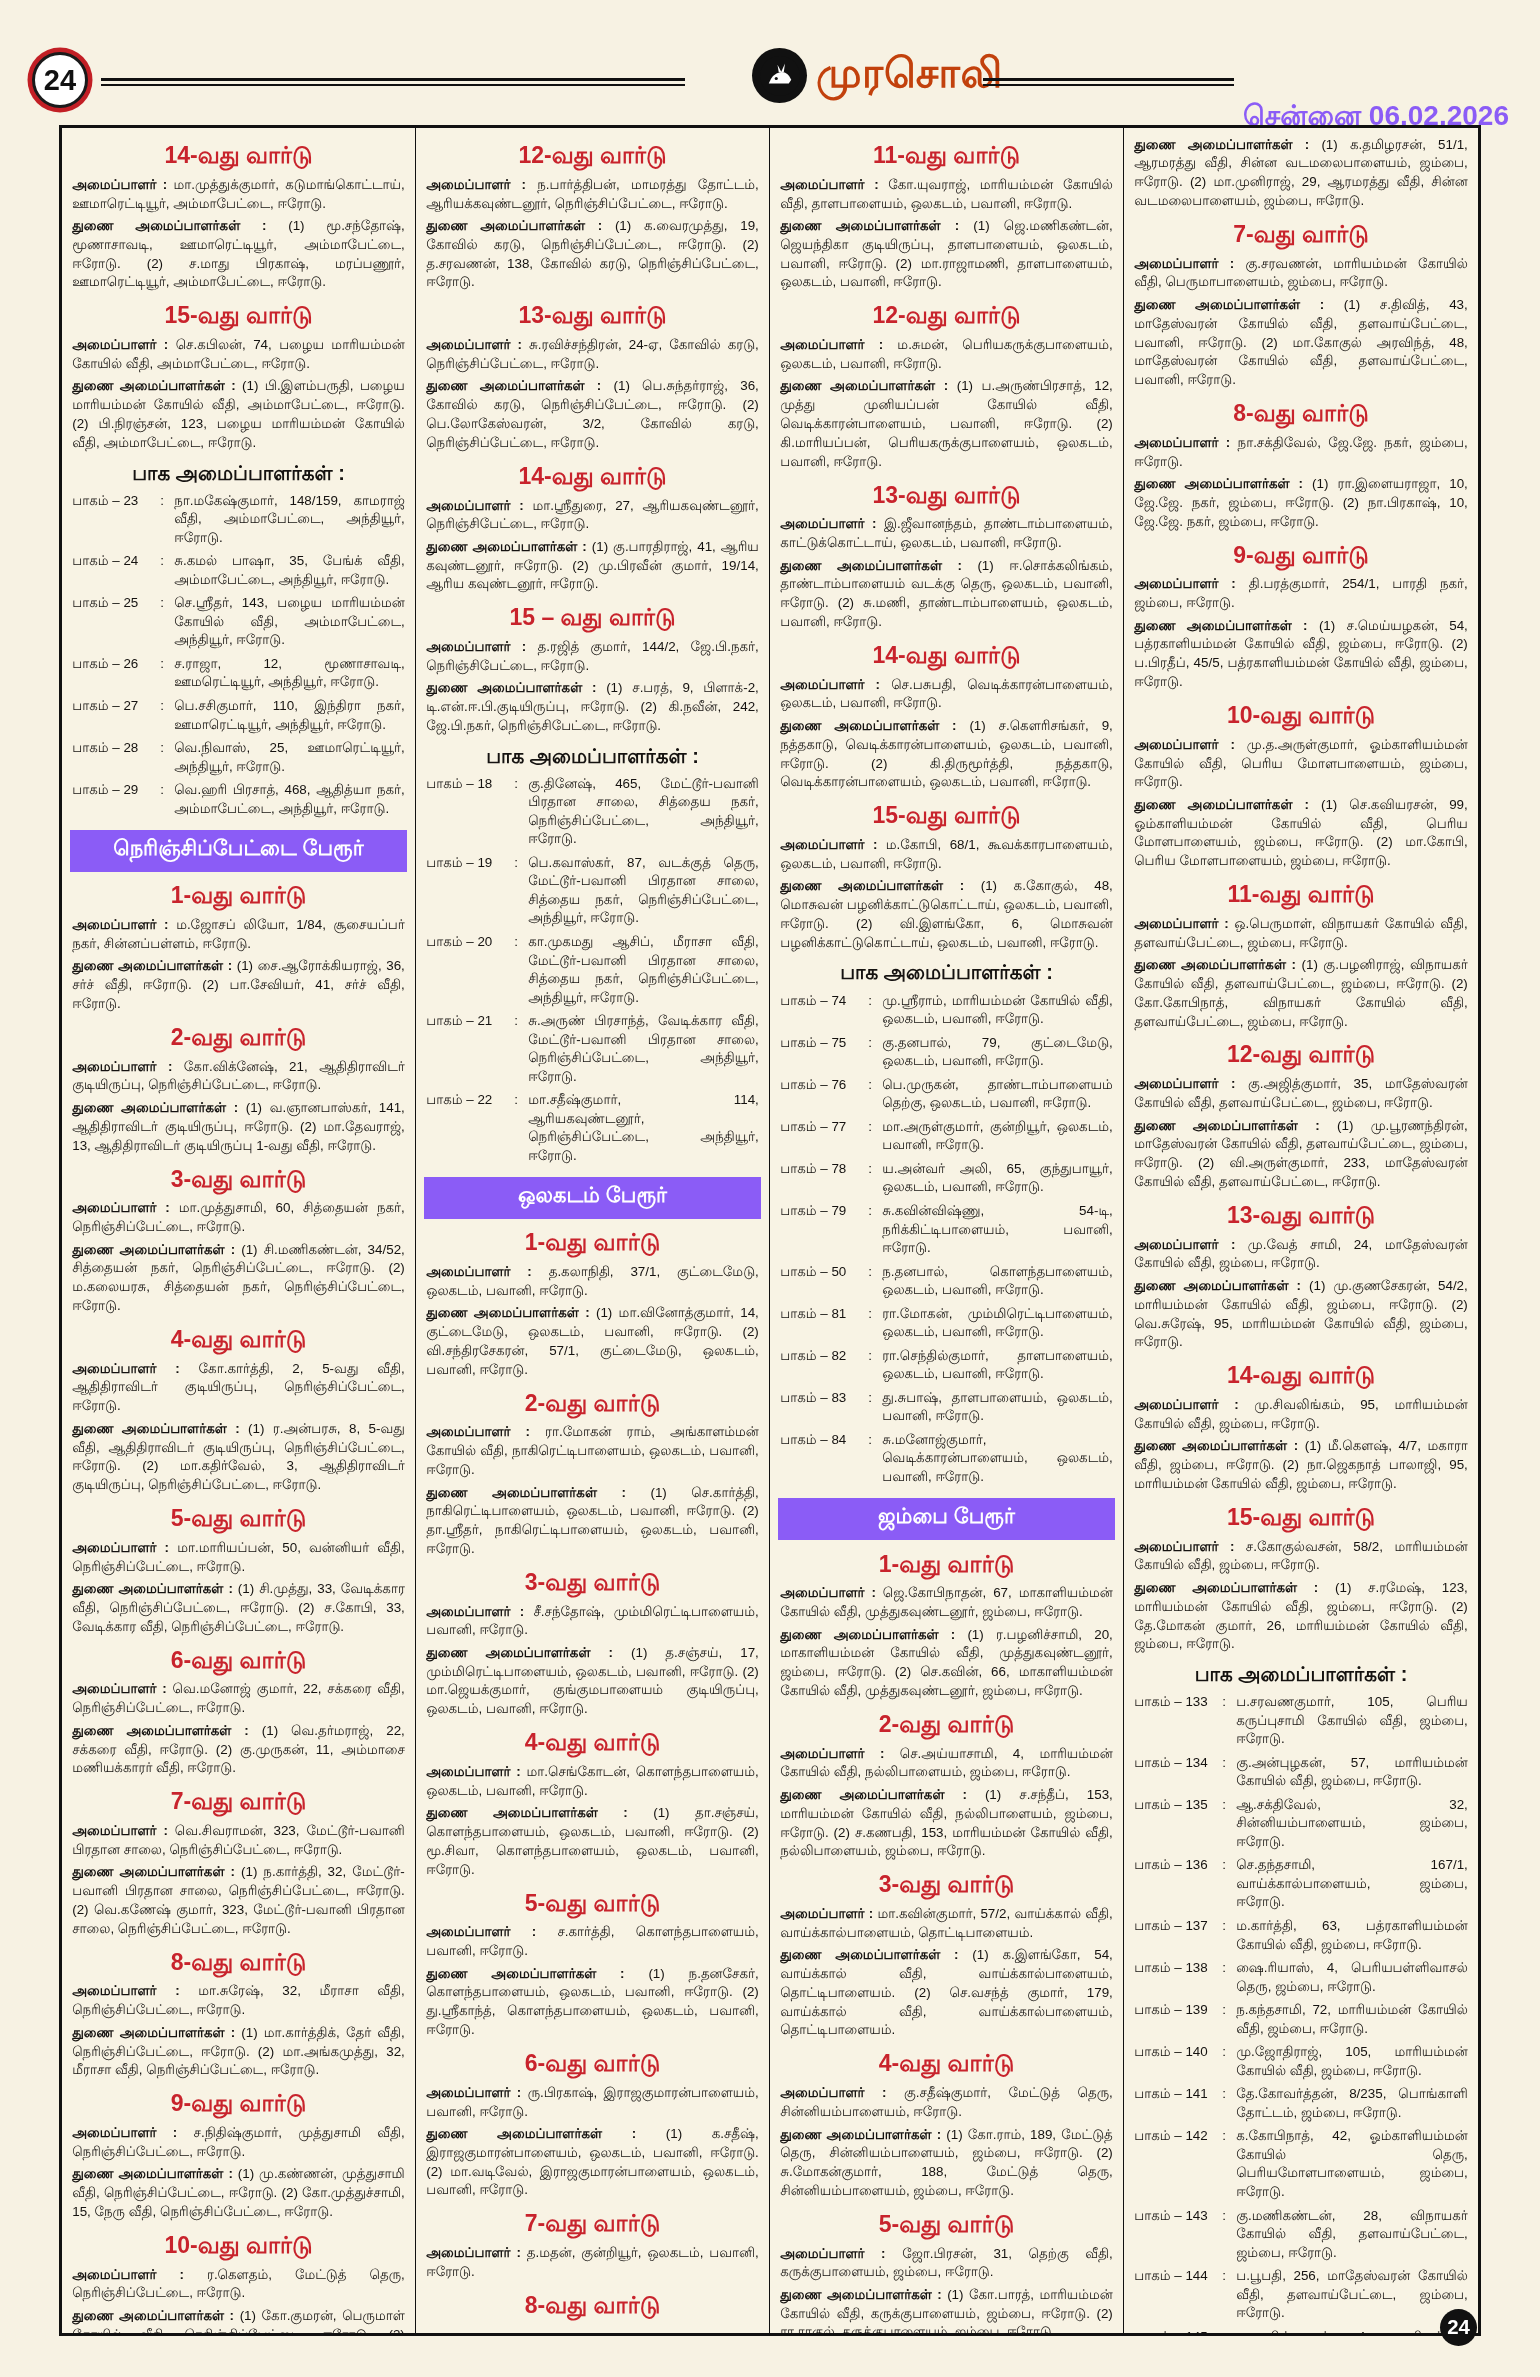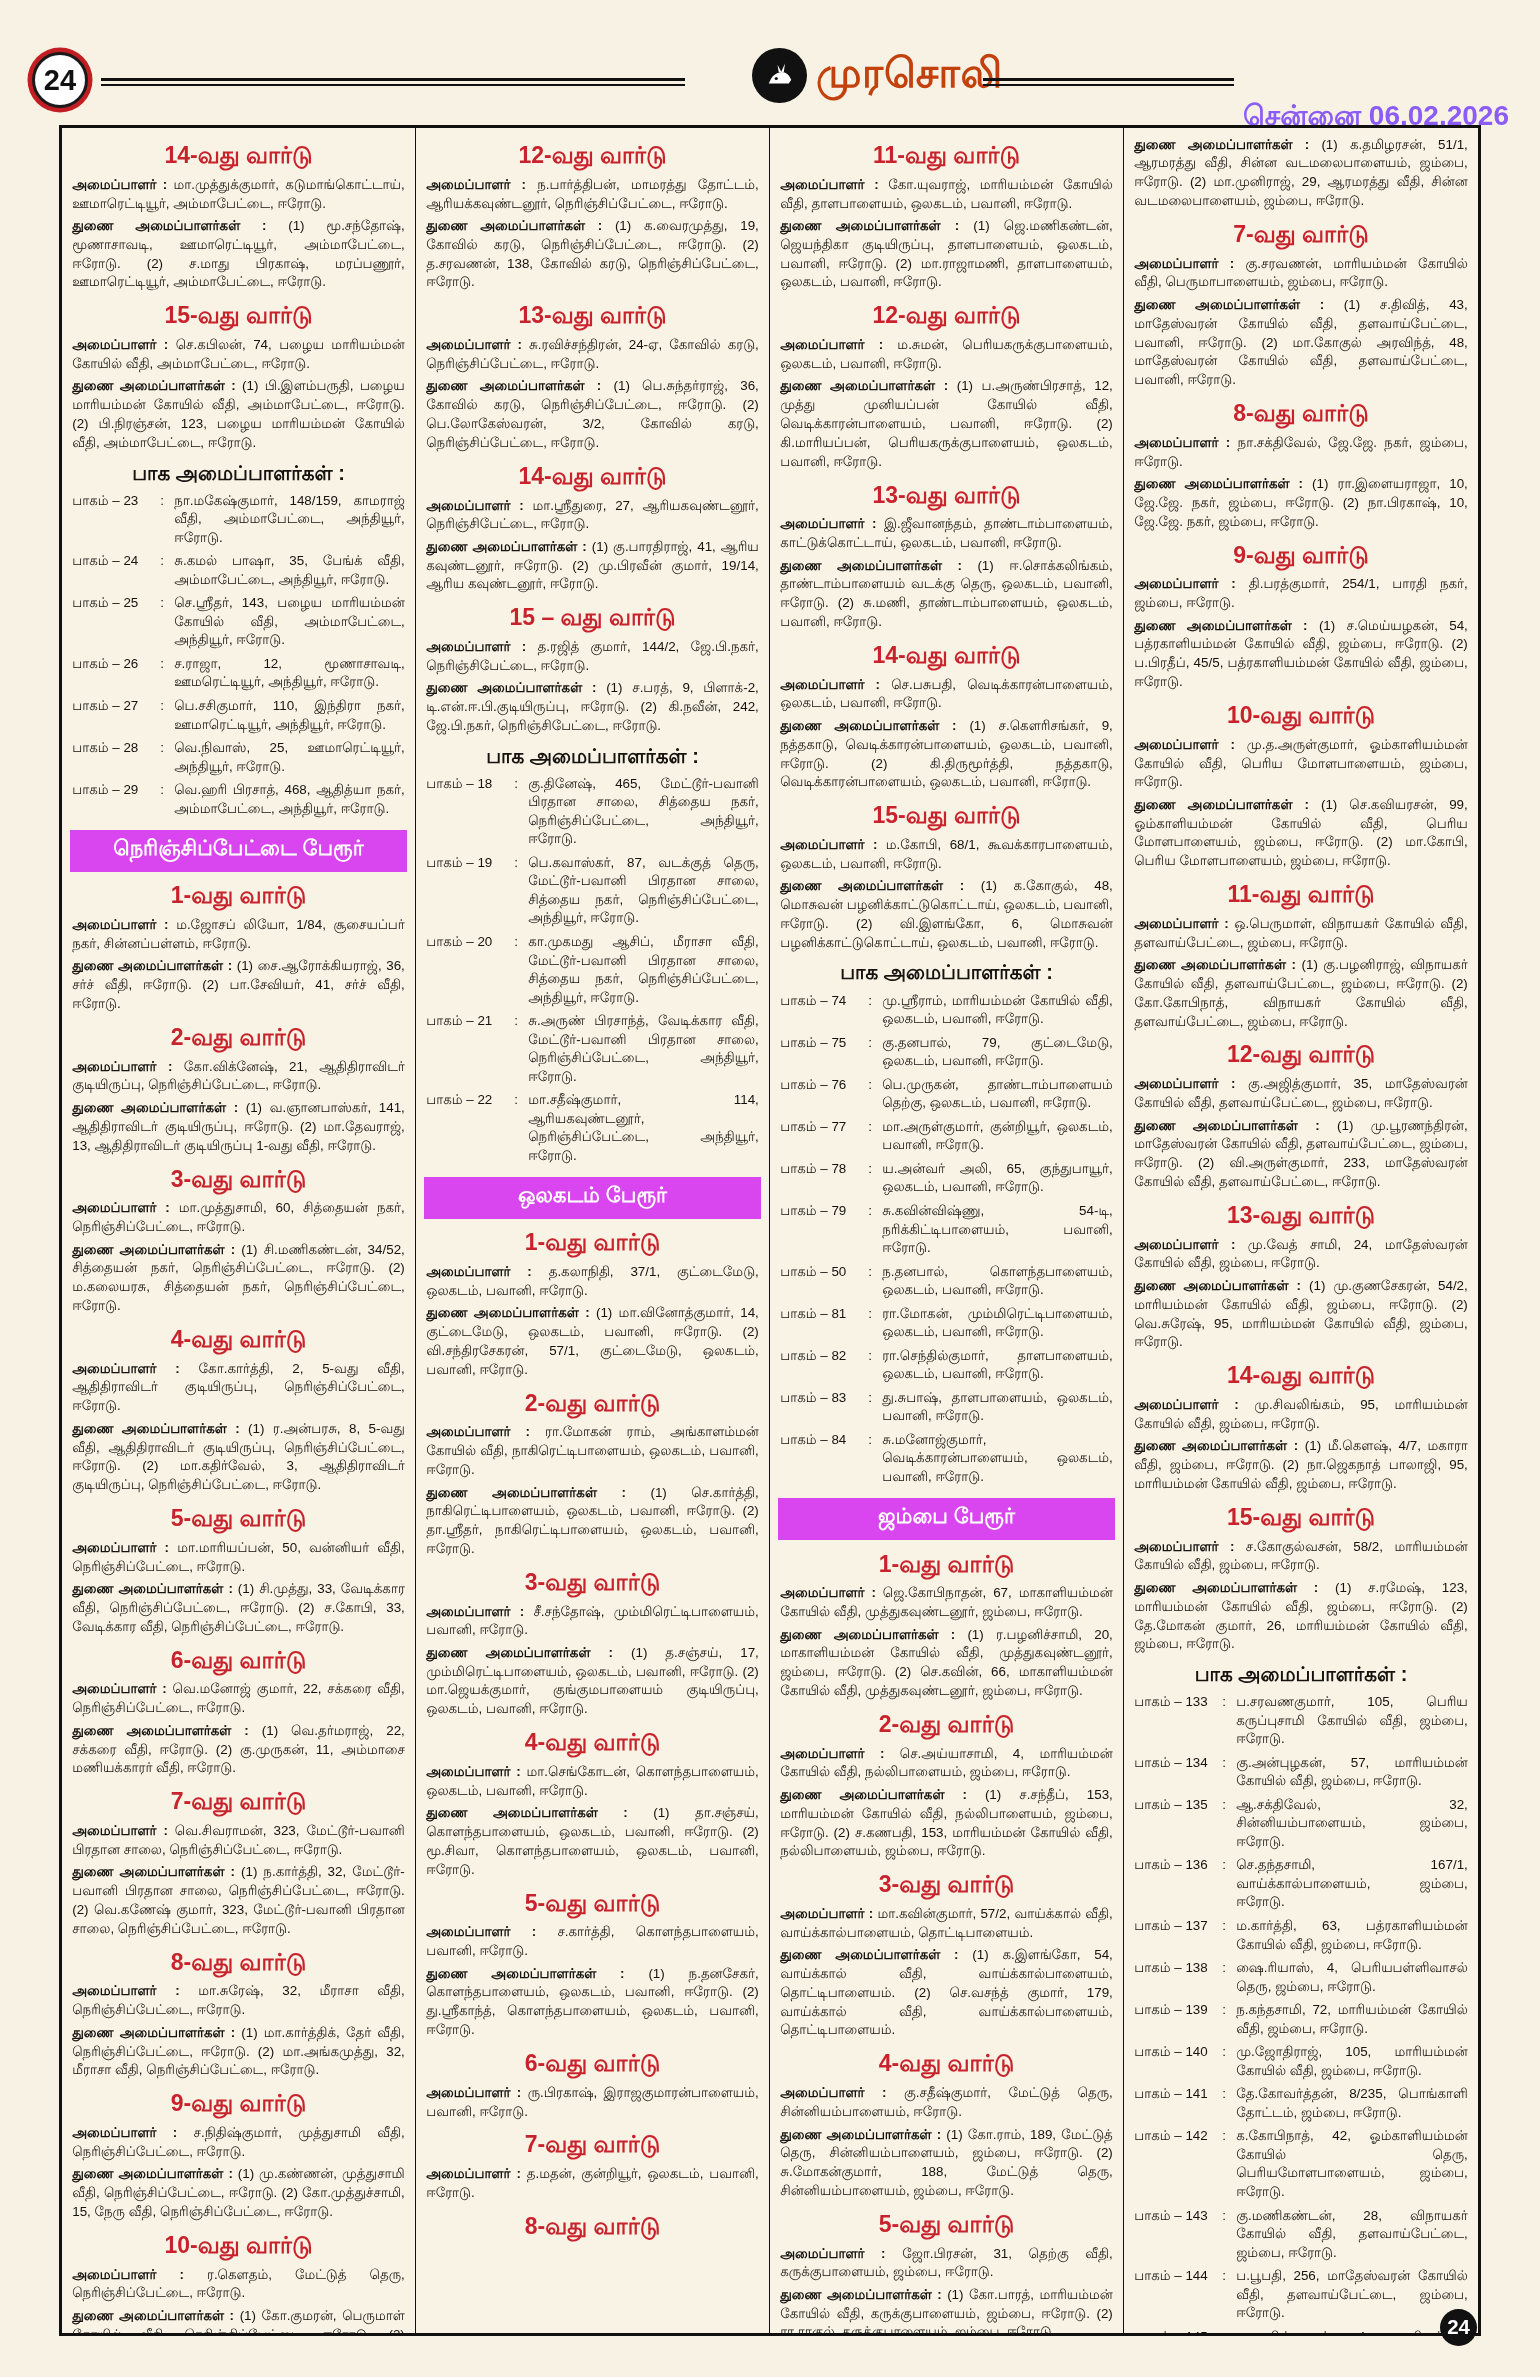--- a/index.html
+++ b/index.html
@@ -28,21 +28,21 @@
   .frame{
     position:absolute;left:59px;top:125px;width:1422px;height:2211px;
     border:3.2px solid #111;background:#f8f3e4;box-sizing:border-box;
     display:grid;grid-template-columns:repeat(4,1fr);
   }
   .col{padding:3.8px 10.2px 6.4px;border-right:1.3px solid #111;overflow:hidden;box-sizing:border-box;}
   .col:last-child{border-right:none;}
   .ward-h{color:#c8232c;font-size:23px;font-weight:bold;text-align:center;margin:10.2px 0 3.8px;}
   .para{font-size:13.4px;line-height:1.40;text-align:justify;margin:3.8px 0;}
   .lbl{font-weight:bold;}
-  .secbar{background:#d946ef;color:#fff;font-size:21px;font-weight:bold;text-align:center;
+  .secbar{background:#8b5cf6;color:#fff;font-size:21px;font-weight:bold;text-align:center;
           padding:6.4px 2.6px 9px;margin:11.5px -2.6px 6.4px;}
   .paga-h{font-weight:bold;text-align:center;font-size:20px;margin:9px 0 3.8px;}
   .pagam{display:flex;font-size:13.4px;line-height:1.38;margin:5.1px 0;}
   .pagam .pnum{flex:0 0 88px;}
   .pagam .pcol{flex:0 0 14px;}
   .pagam .ptext{flex:1;text-align:justify;}
   
   .footcirc{
     position:absolute;right:64px;bottom:31px;width:37px;height:37px;border-radius:50%;
     background:#111;color:#fff;display:flex;align-items:center;justify-content:center;
@@ -199,20 +199,21 @@
       <p class="para"><span class="lbl">அமைப்பாளர் : </span><span>சீ.சந்தோஷ், மும்மிரெட்டிபாளையம், பவானி, ஈரோடு.</span></p>
       <p class="para"><span class="lbl">துணை அமைப்பாளர்கள் : </span><span>(1) த.சஞ்சய், 17, மும்மிரெட்டிபாளையம், ஒலகடம், பவானி, ஈரோடு. (2) மா.ஜெயக்குமார், குங்குமபாளையம் குடியிருப்பு, ஒலகடம், பவானி, ஈரோடு.</span></p>
       <h3 class="ward-h">4-வது வார்டு</h3>
       <p class="para"><span class="lbl">அமைப்பாளர் : </span><span>மா.செங்கோடன், கொளந்தபாளையம், ஒலகடம், பவானி, ஈரோடு.</span></p>
       <p class="para"><span class="lbl">துணை அமைப்பாளர்கள் : </span><span>(1) தா.சஞ்சய், கொளந்தபாளையம், ஒலகடம், பவானி, ஈரோடு. (2) மூ.சிவா, கொளந்தபாளையம், ஒலகடம், பவானி, ஈரோடு.</span></p>
       <h3 class="ward-h">5-வது வார்டு</h3>
       <p class="para"><span class="lbl">அமைப்பாளர் : </span><span>ச.கார்த்தி, கொளந்தபாளையம், பவானி, ஈரோடு.</span></p>
       <p class="para"><span class="lbl">துணை அமைப்பாளர்கள் : </span><span>(1) ந.தனசேகர், கொளந்தபாளையம், ஒலகடம், பவானி, ஈரோடு. (2) து.ஸ்ரீகாந்த், கொளந்தபாளையம், ஒலகடம், பவானி, ஈரோடு.</span></p>
       <h3 class="ward-h">6-வது வார்டு</h3>
       <p class="para"><span class="lbl">அமைப்பாளர் : </span><span>ரு.பிரகாஷ், இராஜகுமாரன்பாளையம், பவானி, ஈரோடு.</span></p>
+      <p class="para"><span class="lbl">துணை அமைப்பாளர்கள் : </span><span>(1) க.சதீஷ், இராஜகுமாரன்பாளையம், ஒலகடம், பவானி, ஈரோடு. (2) மா.வடிவேல், இராஜகுமாரன்பாளையம், ஒலகடம், பவானி, ஈரோடு.</span></p>
       <h3 class="ward-h">7-வது வார்டு</h3>
       <p class="para"><span class="lbl">அமைப்பாளர் : </span><span>த.மதன், குன்றியூர், ஒலகடம், பவானி, ஈரோடு.</span></p>
       <h3 class="ward-h">8-வது வார்டு</h3>
       <p class="para"></p>
     </div>
     <div class="col">
       <h3 class="ward-h">11-வது வார்டு</h3>
       <p class="para"><span class="lbl">அமைப்பாளர் : </span><span>கோ.யுவராஜ், மாரியம்மன் கோயில் வீதி, தாளபாளையம், ஒலகடம், பவானி, ஈரோடு.</span></p>
       <p class="para"><span class="lbl">துணை அமைப்பாளர்கள் : </span><span>(1) ஜெ.மணிகண்டன், ஜெயந்திகா குடியிருப்பு, தாளபாளையம், ஒலகடம், பவானி, ஈரோடு. (2) மா.ராஜாமணி, தாளபாளையம், ஒலகடம், பவானி, ஈரோடு.</span></p>
       <h3 class="ward-h">12-வது வார்டு</h3>

